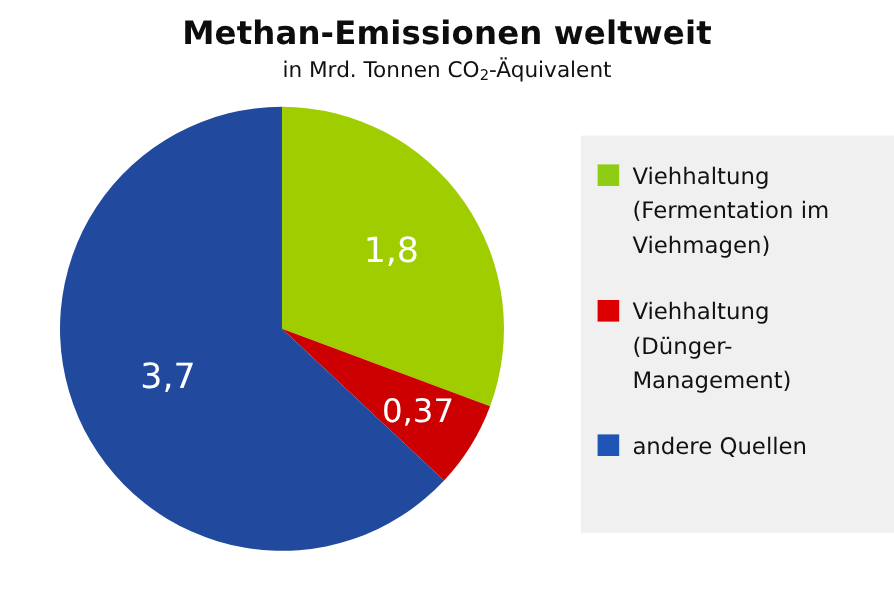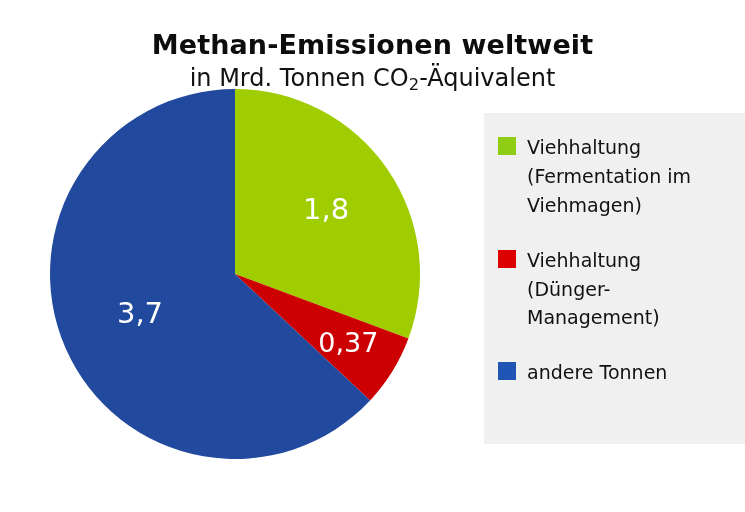--- a/index.html
+++ b/index.html
@@ -13,33 +13,33 @@
     position: relative;
     overflow: hidden;
     font-family: "DejaVu Sans", "Liberation Sans", sans-serif;
     color: #1a1a1a;
   }
 
   
   #title-block {
     position: absolute;
     left: 0;
-    top: 30px;
+    top: 14px;
     width: 745px;
     text-align: center;
   }
   #chart-title {
     font-size: 27px;
     font-weight: 700;
     letter-spacing: 0.1px;
     line-height: 1.12;
     color: #0d0d0d;
   }
   #chart-subtitle {
-    font-size: 24px;
+    font-size: 18px;
     font-weight: 400;
     line-height: 1.15;
     margin-top: 5px;
     color: #111111;
   }
   #chart-subtitle sub {
     font-size: 0.68em;
     vertical-align: -0.22em;
   }
 
@@ -122,15 +122,15 @@
 Viehmagen)</span>
   </div>
   <div class="legend-item">
     <span class="legend-swatch" style="background: rgb(221, 0, 0);"></span>
     <span class="legend-label">Viehhaltung
 (Dünger-
 Management)</span>
   </div>
   <div class="legend-item">
     <span class="legend-swatch" style="background: rgb(31, 85, 181);"></span>
-    <span class="legend-label">andere Tonnen</span>
+    <span class="legend-label">andere Quellen</span>
   </div>
 </div>
 
 </body></html>

